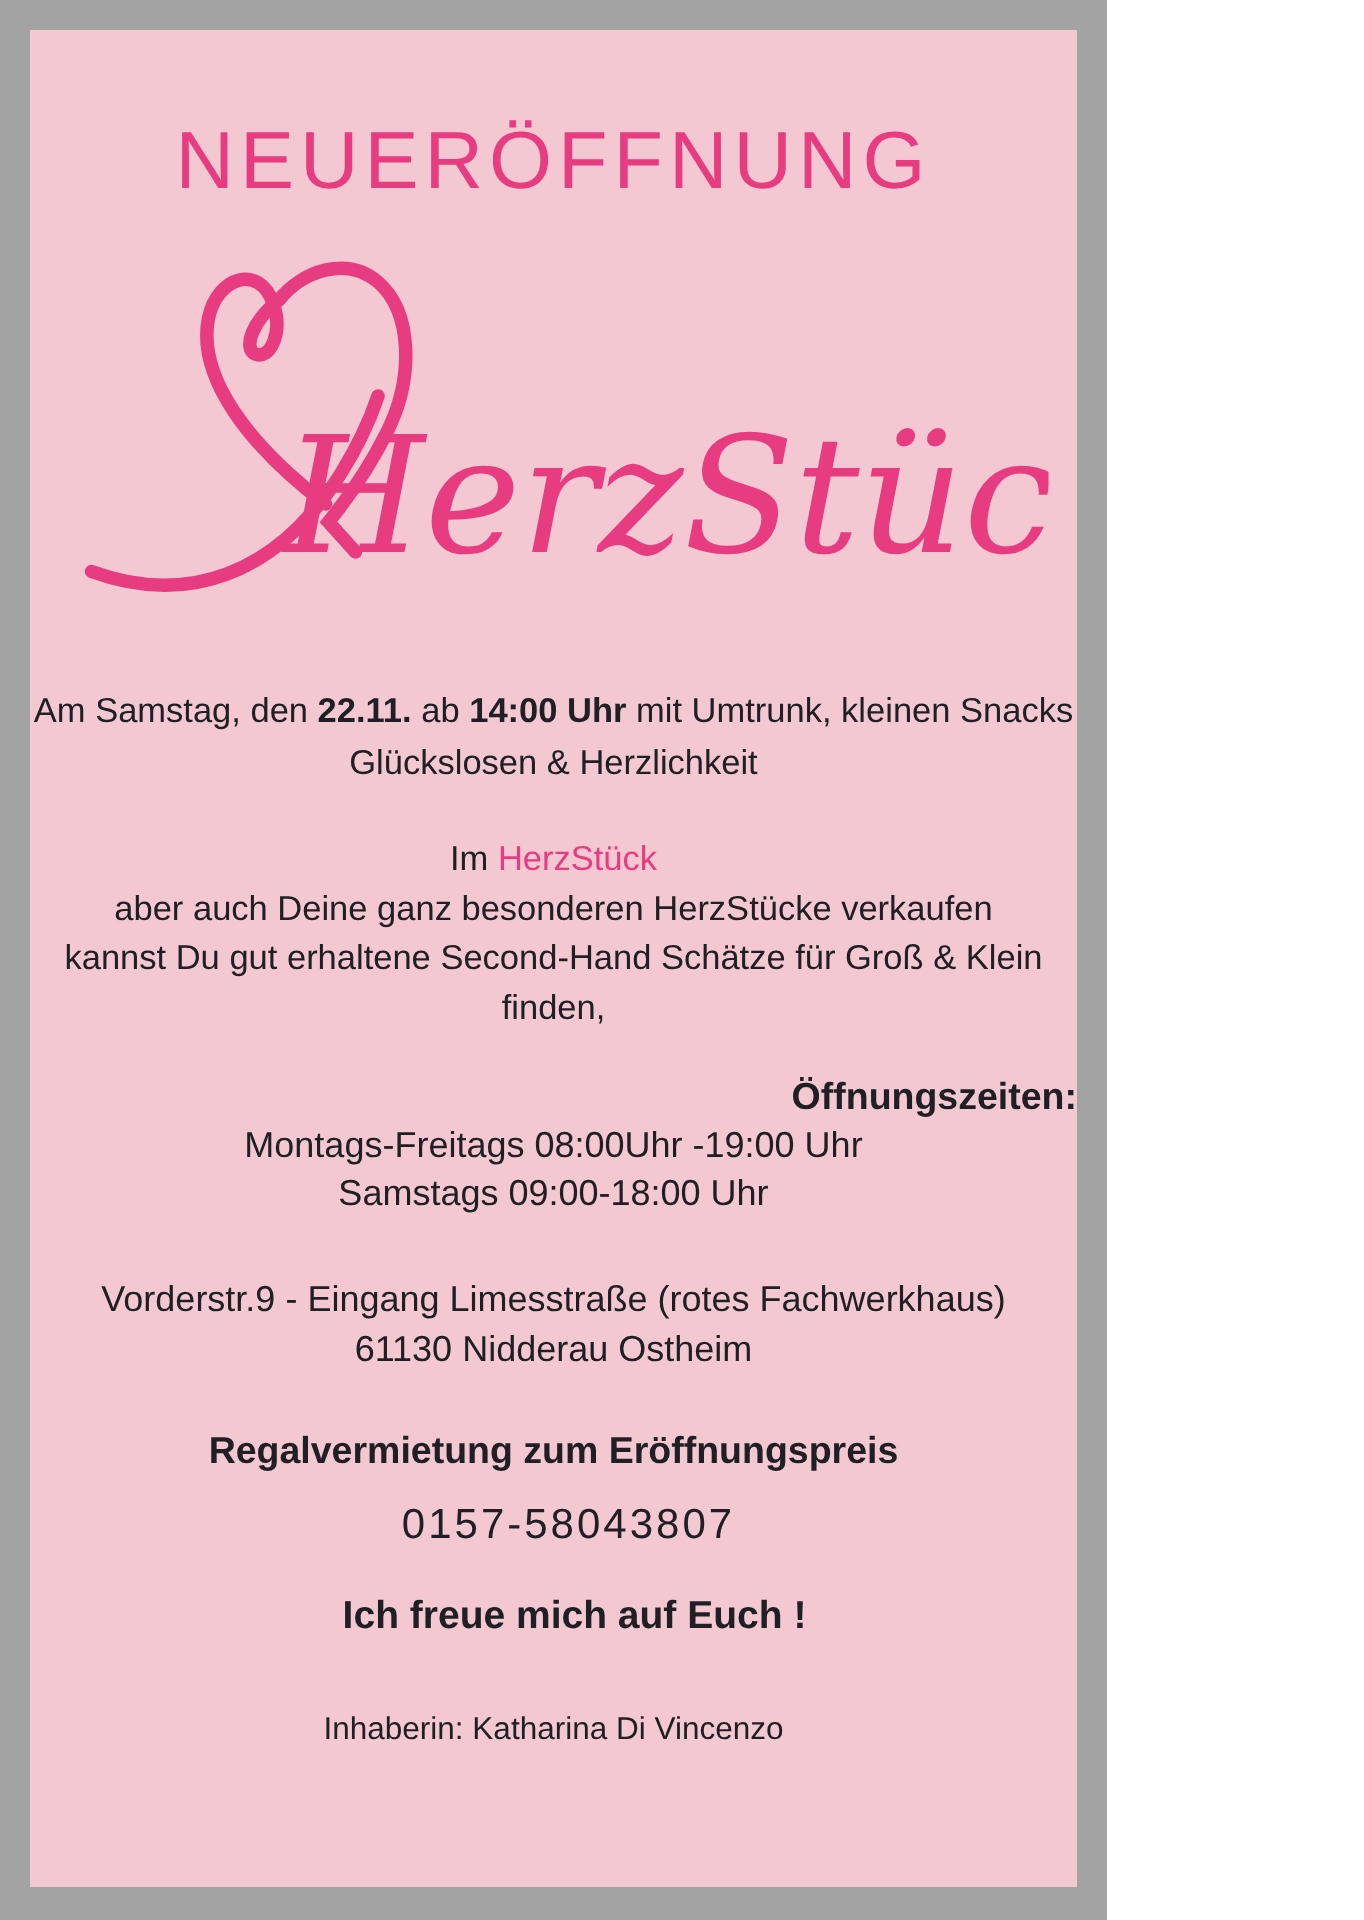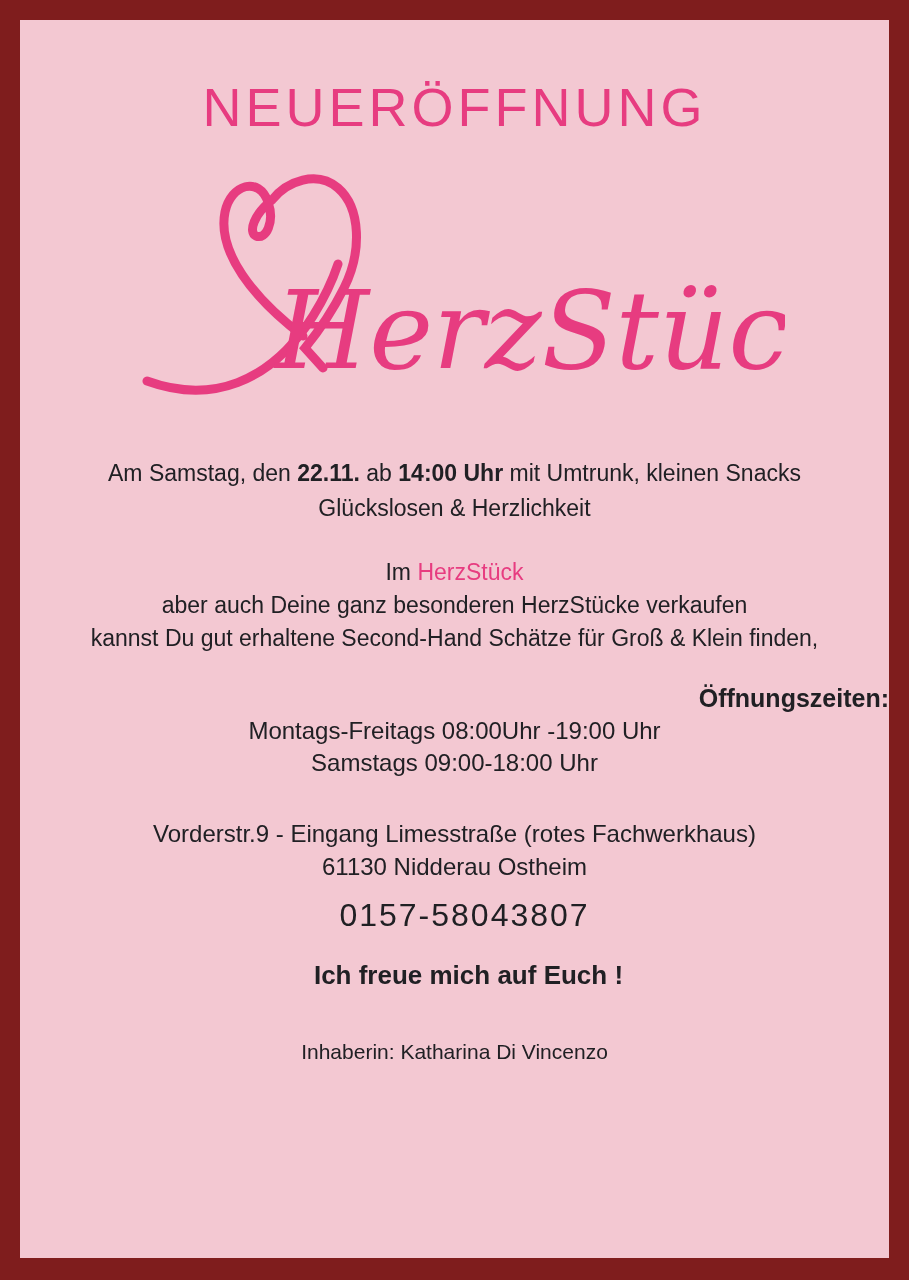--- a/index.html
+++ b/index.html
@@ -1,20 +1,20 @@
 <!DOCTYPE html>
 <html><head>
 <meta charset="utf-8">
 <style>
   html, body { margin: 0; padding: 0; }
   .poster {
     position: relative;
-    width: 909px;
+    width: 738px;
     height: 1280px;
-    background: #7f1d1d;
+    background: #a3a3a3;
     overflow: hidden;
     font-family: "Liberation Sans", sans-serif;
   }
   .inner {
     position: absolute;
     left: 20px; top: 20px; right: 20px; bottom: 22px;
     background: #f3c8d2;
     text-align: center;
     color: #202024;
   }
@@ -50,21 +50,21 @@
   .hours-line { font-size: 24px; line-height: 32px; }
   .block-address { margin-top: 38px; }
   .block-address .line { font-size: 24px; line-height: 33px; }
   .promo {
     margin-top: 34px;
     font-size: 25px;
     line-height: 34px;
     font-weight: 700;
   }
   .contact-line { margin-top: 32px; font-size: 24px; line-height: 32px; }
-  .phone { margin-top: 10px; font-size: 32px; line-height: 44px; letter-spacing: 2px; padding-left: 20px; }
+  .phone { margin-top: 10px; font-size: 28px; line-height: 44px; letter-spacing: 2px; padding-left: 20px; }
   .closing { margin-top: 20px; font-size: 26px; line-height: 36px; font-weight: 700; margin-left: 28px; }
   .owner { margin-top: 44px; font-size: 21px; line-height: 30px; }
 </style>
 </head>
 <body>
 
 <div class="poster">
   <div class="inner">
 
     <div class="title">NEUERÖFFNUNG</div>
@@ -104,20 +104,21 @@
       <div class="heading">Öffnungszeiten:</div>
       <div class="hours-line">Montags-Freitags 08:00Uhr -19:00 Uhr</div>
       <div class="hours-line">Samstags 09:00-18:00 Uhr</div>
     </div>
 
     <div class="block-address">
       <div class="line">Vorderstr.9 - Eingang Limesstraße (rotes Fachwerkhaus)</div>
       <div class="line">61130 Nidderau Ostheim</div>
     </div>
 
+    <div class="promo">Regalvermietung zum Eröffnungspreis</div>
 
     <div>
       <div class="phone">0157-58043807</div>
     </div>
 
     <div class="closing">Ich freue mich auf Euch !</div>
 
     <div class="owner">Inhaberin: Katharina Di Vincenzo</div>
 
   </div>

